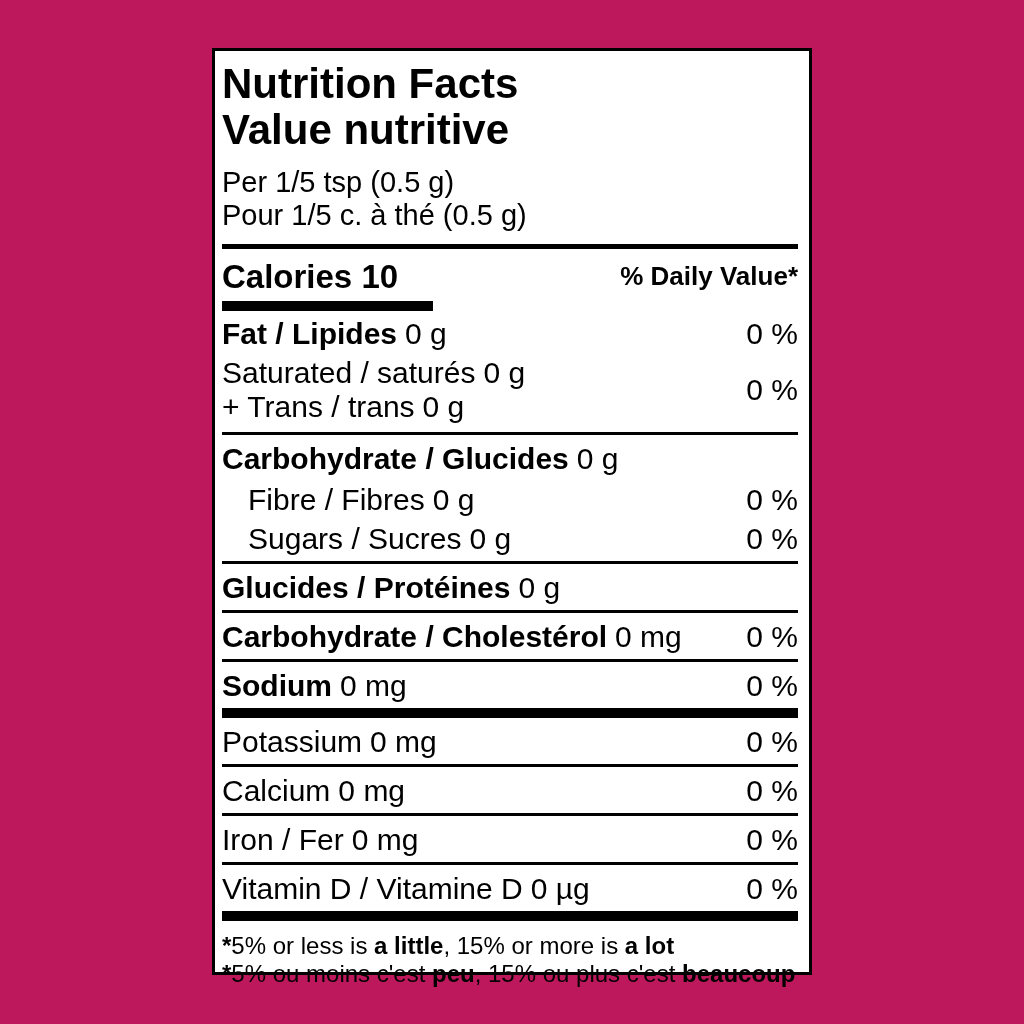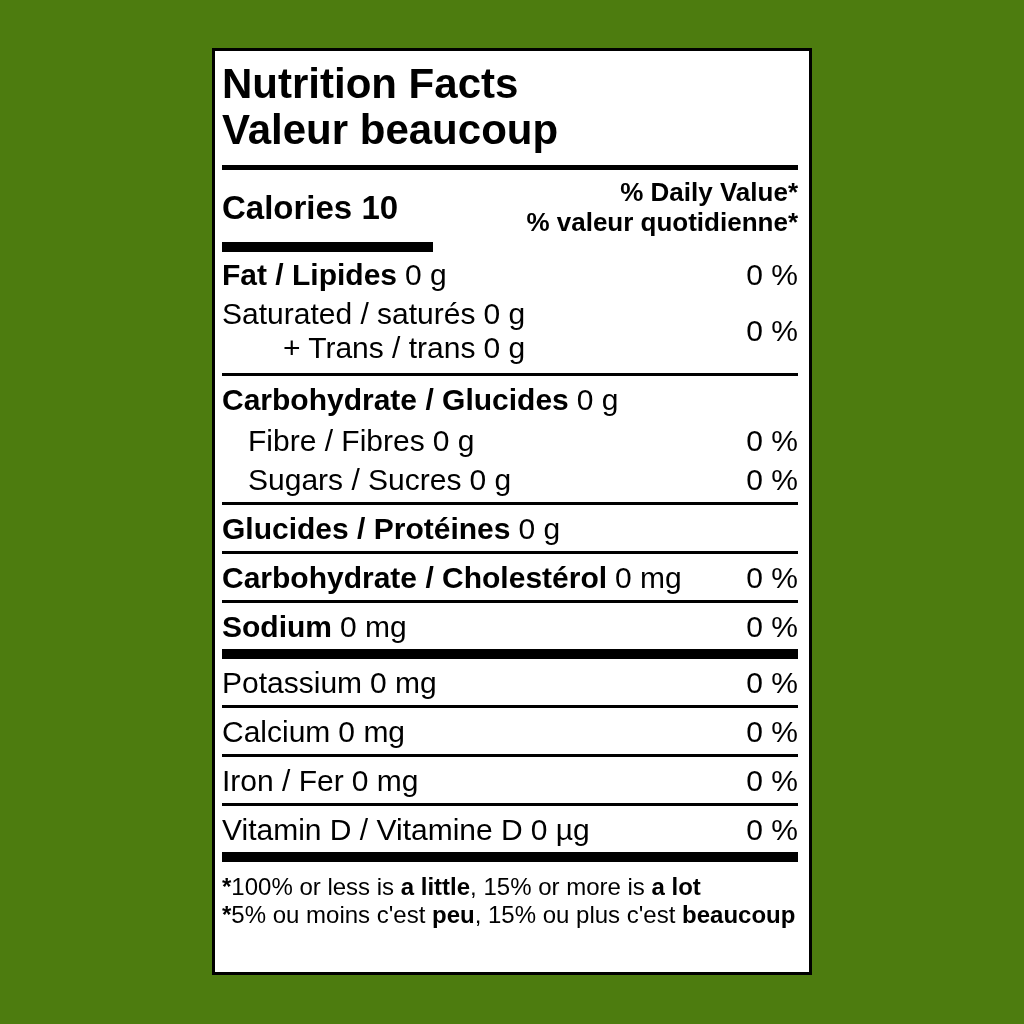--- a/index.html
+++ b/index.html
@@ -8,21 +8,21 @@
     width: 1024px;
     height: 1024px;
     background: #ffffff;
     font-family: "Liberation Sans", sans-serif;
     color: #000000;
   }
   .canvas {
     position: relative;
     width: 1024px;
     height: 1024px;
-    background: #4d7c0f;
+    background: #be185d;
     overflow: hidden;
   }
   .nf-label {
     position: absolute;
     left: 212px;
     top: 48px;
     width: 600px;
     height: 927px;
     box-sizing: border-box;
     border: 3px solid #000000;
@@ -93,50 +93,52 @@
   .amt { margin-left: 8px; font-weight: normal; }
   .dv { white-space: nowrap; font-weight: normal; }
   .sub { padding-left: 26px; }
   .group {
     display: flex;
     justify-content: space-between;
     align-items: center;
     font-size: 30px;
     line-height: 34px;
     padding: 0 0 8px 0;
-    text-align: right;
   }
   .group .lines div { white-space: nowrap; }
   .footnote {
     margin-top: 11px;
     font-size: 24px;
     line-height: 28px;
   }
   .footnote div { white-space: nowrap; }
 </style>
 </head>
 <body>
 
 <div class="canvas">
   <div class="nf-label">
 
     <div class="nf-title">Nutrition Facts</div>
-    <div class="nf-title">Valeur beaucoup</div>
-
+    <div class="nf-title">Value nutritive</div>
+
+    <div class="nf-serving">
+      <div>Per 1/5 tsp (0.5 g)</div>
+      <div>Pour 1/5 c. à thé (0.5 g)</div>
+    </div>
 
     <div class="rule-med"></div>
 
     <div class="calories-section">
       <div class="calories-left">
         <span>Calories</span>
         <span>10</span>
       </div>
       <div class="dv-header">
         <div>% Daily Value*</div>
-        <div>% valeur quotidienne*</div>
       </div>
     </div>
     <div class="calories-bar"></div>
 
     <div class="row tight-top">
       <div class="names">
         <span class="bold">Fat / Lipides</span><span class="amt">0 g</span>
       </div>
       <div class="dv">0 %</div>
     </div>
@@ -232,21 +234,21 @@
       <div class="names">
         <span>Vitamin D / Vitamine D</span><span class="amt">0 µg</span>
       </div>
       <div class="dv">0 %</div>
     </div>
 
     <div class="rule-thick"></div>
 
     <div class="footnote">
       <div>
-        <span class="bold">*</span><span>100% or less is </span><span class="bold">a little</span><span>, 15% or more is </span><span class="bold">a lot</span>
+        <span class="bold">*</span><span>5% or less is </span><span class="bold">a little</span><span>, 15% or more is </span><span class="bold">a lot</span>
       </div>
       <div>
         <span class="bold">*</span><span>5% ou moins c'est </span><span class="bold">peu</span><span>, 15% ou plus c'est </span><span class="bold">beaucoup</span>
       </div>
     </div>
 
   </div>
 </div>
 
 </body></html>

